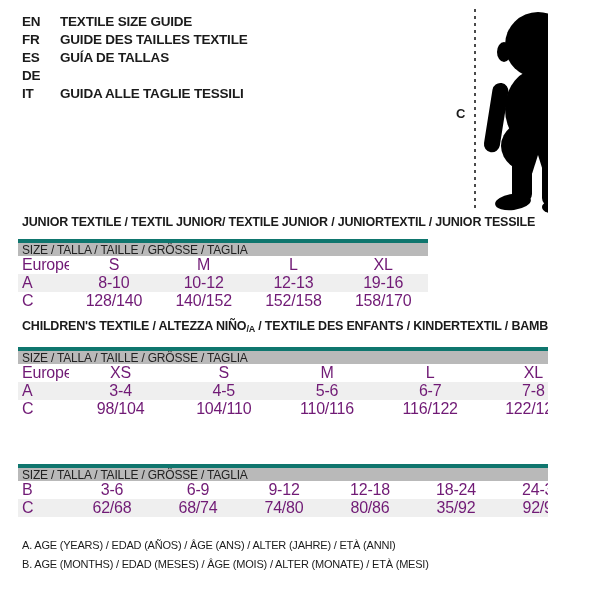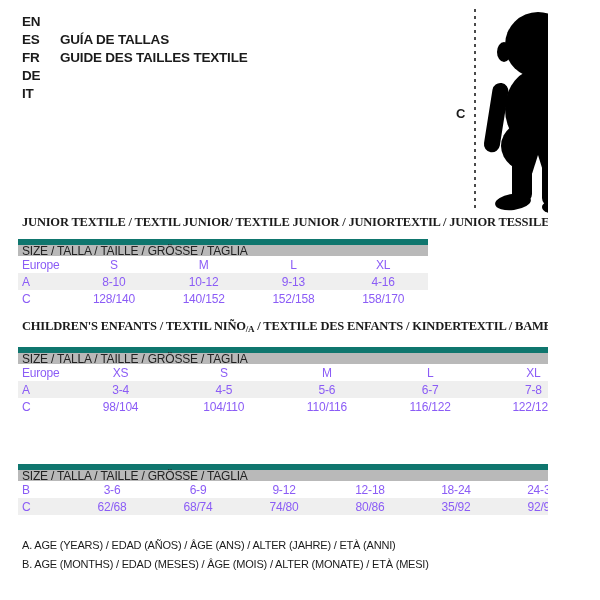--- a/index.html
+++ b/index.html
@@ -12,64 +12,66 @@
   .lang-code{width:38px;flex:0 0 38px;}
 
   
   .figure{position:absolute;left:450px;top:5px;width:146px;height:210px;}
   .dash-line{position:absolute;left:24px;top:4px;width:2px;height:202px;
              background:repeating-linear-gradient(to bottom,#4a4a4a 0 3px,transparent 3px 7px);}
   .c-label{position:absolute;left:6px;top:101px;font-size:13px;font-weight:bold;}
   .baby-svg{position:absolute;left:30px;top:0;width:112px;height:210px;}
 
   
-  .sec-title{position:absolute;left:22px;font-weight:bold;font-size:12.5px;line-height:15.5px;white-space:nowrap;font-family:Liberation Serif, serif;}
+  .sec-title{position:absolute;left:22px;font-weight:bold;font-size:12.5px;line-height:15.5px;white-space:nowrap;}
   .t-junior{top:215px;}
   .t-children{top:319px;}
   .t-babies{top:421px;white-space:normal;width:560px;}
   .sub{font-size:9px;vertical-align:-2px;}
 
   
   .size-table{position:absolute;background:#fff;}
   .tb-junior{left:18px;top:239px;width:410px;}
   .tb-children{left:18px;top:347px;width:567px;}
   .tb-babies{left:18px;top:464px;width:567px;}
-  .size-header{height:17px;background:#b9b9b9;border-top:6px solid #0f766e;
+  .size-header{height:17px;background:#b9b9b9;border-top:4px solid #0f766e;
                font-size:12px;display:flex;align-items:center;padding-left:4px;box-sizing:border-box;color:#222;}
-  table{width:100%;border-collapse:collapse;table-layout:fixed;font-size:12px;color:#8b5cf6;}
+  table{width:100%;border-collapse:collapse;table-layout:fixed;font-size:16px;color:#701a75;}
   td{height:17px;text-align:center;padding:0;overflow:hidden;white-space:nowrap;}
   td.rowlab{width:47px;text-align:left;padding-left:4px;}
   tbody tr:nth-child(even){background:#efefef;}
 
   
   .footnotes{position:absolute;left:22px;top:536px;font-weight:normal;font-size:11px;line-height:19px;}
   .footnote{white-space:nowrap;}
 </style>
 </head>
 <body>
 
 <div class="canvas">
 
   <div class="lang-block">
     <div class="lang-row">
       <span class="lang-code">EN</span>
+      <span class="lang-label">TEXTILE SIZE GUIDE</span>
+    </div>
+    <div class="lang-row">
+      <span class="lang-code">FR</span>
+      <span class="lang-label">GUIDE DES TAILLES TEXTILE</span>
     </div>
     <div class="lang-row">
       <span class="lang-code">ES</span>
       <span class="lang-label">GUÍA DE TALLAS</span>
     </div>
     <div class="lang-row">
-      <span class="lang-code">FR</span>
-      <span class="lang-label">GUIDE DES TAILLES TEXTILE</span>
-    </div>
-    <div class="lang-row">
       <span class="lang-code">DE</span>
     </div>
     <div class="lang-row">
       <span class="lang-code">IT</span>
+      <span class="lang-label">GUIDA ALLE TAGLIE TESSILI</span>
     </div>
   </div>
 
   <div class="figure">
     <span class="c-label">C</span>
     <div class="dash-line"></div>
     <svg class="baby-svg" viewBox="0 0 112 210" aria-hidden="true">
       <g fill="#000000">
         <ellipse cx="24" cy="47" rx="7" ry="10"></ellipse>
         <ellipse cx="93" cy="47" rx="7" ry="10"></ellipse>
@@ -96,35 +98,35 @@
             <td class="rowlab">Europe</td>
             <td>S</td>
             <td>M</td>
             <td>L</td>
             <td>XL</td>
           </tr>
           <tr>
             <td class="rowlab">A</td>
             <td>8-10</td>
             <td>10-12</td>
-            <td>9-13</td>
-            <td>4-16</td>
+            <td>12-13</td>
+            <td>19-16</td>
           </tr>
           <tr>
             <td class="rowlab">C</td>
             <td>128/140</td>
             <td>140/152</td>
             <td>152/158</td>
             <td>158/170</td>
           </tr>
         </tbody>
     </table>
   </div>
 
-  <div class="sec-title t-children"><span>CHILDREN'S ENFANTS / TEXTIL NIÑO</span><span class="sub">/A</span><span> / TEXTILE DES ENFANTS / KINDERTEXTIL / BAMBINI TESSILE</span></div>
+  <div class="sec-title t-children"><span>CHILDREN'S TEXTILE / ALTEZZA NIÑO</span><span class="sub">/A</span><span> / TEXTILE DES ENFANTS / KINDERTEXTIL / BAMBINI TESSILE</span></div>
   <div class="size-table tb-children">
     <div class="size-header">SIZE / TALLA / TAILLE / GRÖSSE / TAGLIA</div>
     <table>
       <tbody>
           <tr>
             <td class="rowlab">Europe</td>
             <td>XS</td>
             <td>S</td>
             <td>M</td>
             <td>L</td>

